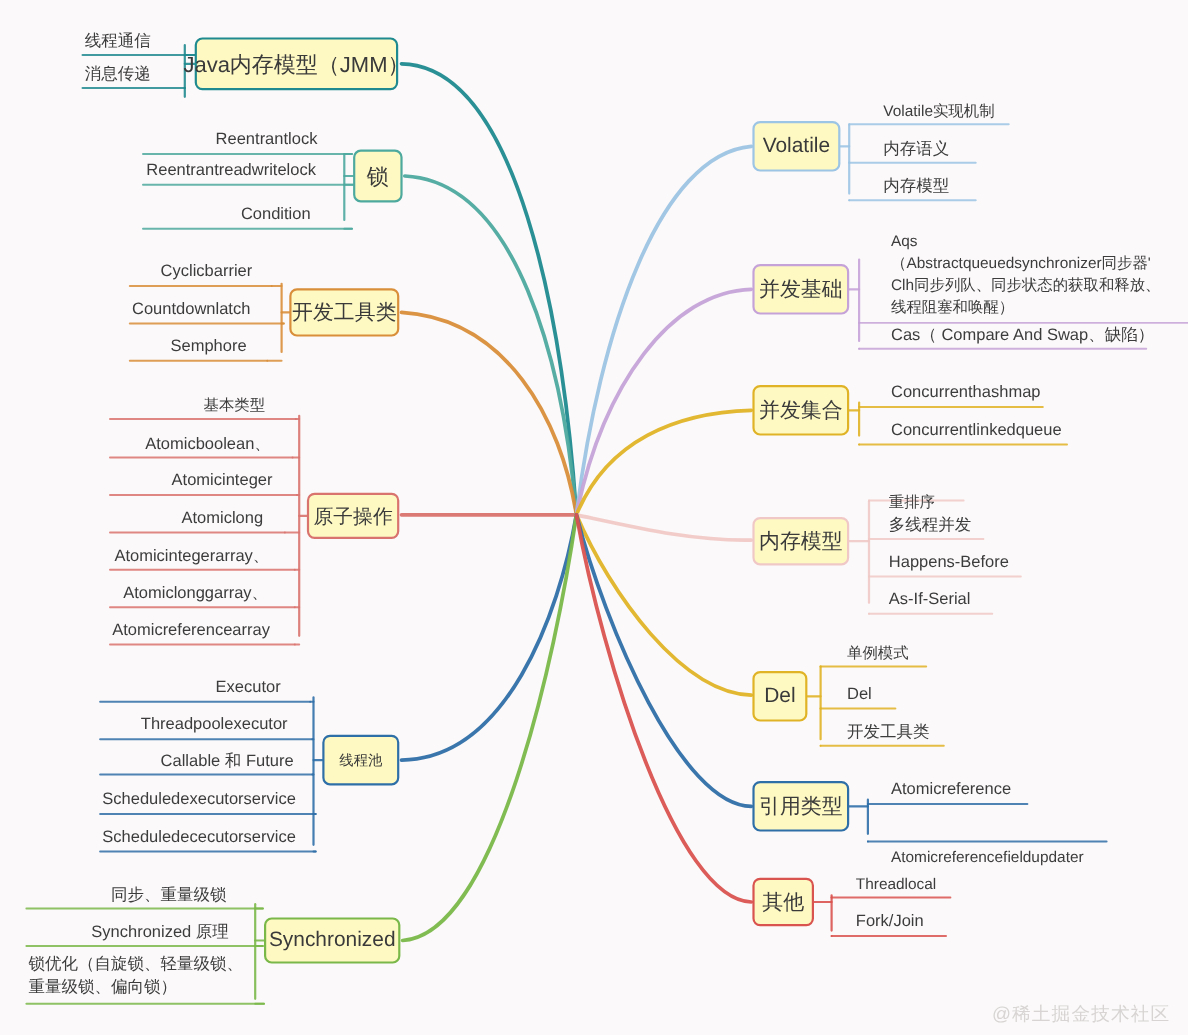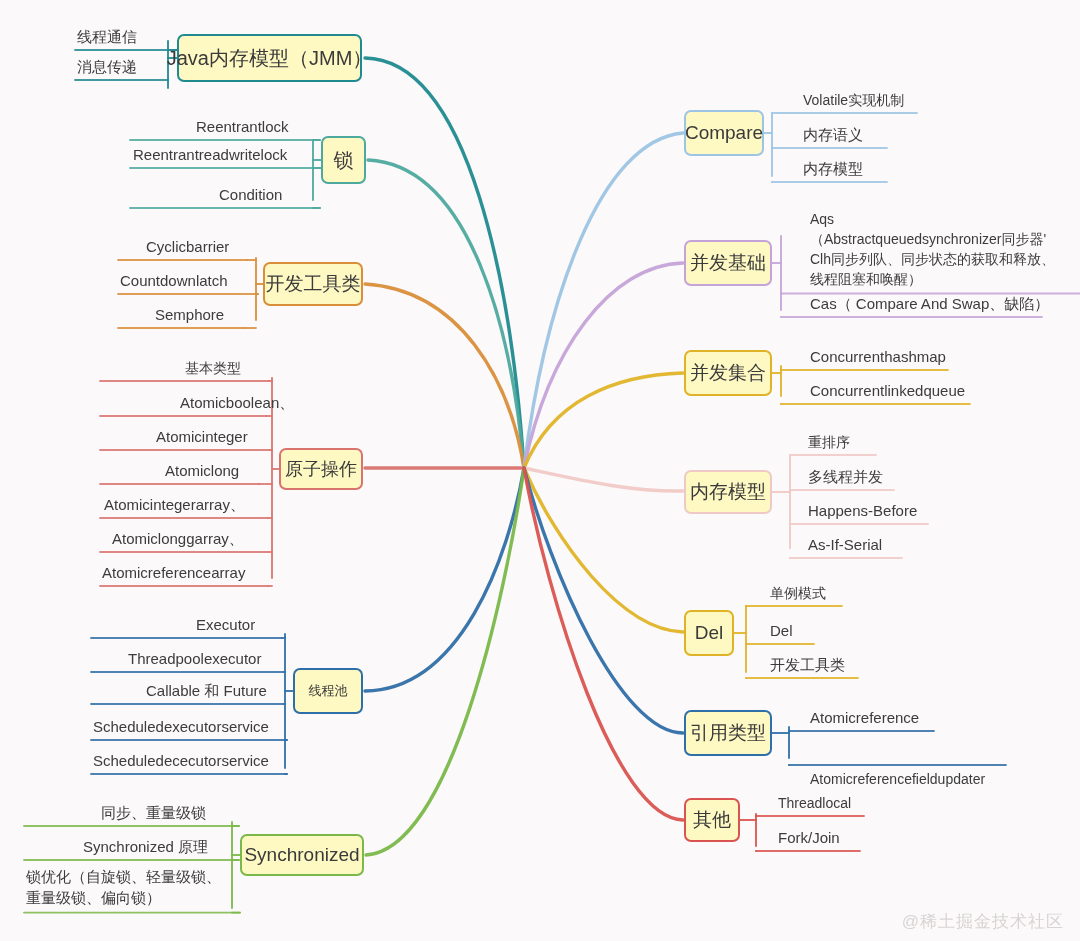--- a/index.html
+++ b/index.html
@@ -164,39 +164,39 @@
   </svg>
 
 
   <div id="node-layer">
       <div class="node" style="left: 177px; top: 34px; width: 185px; height: 48px; font-size: 20px; border-color: rgb(31, 138, 143);">Java内存模型（JMM）</div>
       <div class="node" style="left: 321px; top: 136px; width: 45px; height: 48px; font-size: 20px; border-color: rgb(77, 169, 158);">锁</div>
       <div class="node" style="left: 263px; top: 262px; width: 100px; height: 44px; font-size: 19px; border-color: rgb(217, 142, 58);">开发工具类</div>
       <div class="node" style="left: 279px; top: 448px; width: 84px; height: 42px; font-size: 18px; border-color: rgb(217, 115, 110);">原子操作</div>
       <div class="node" style="left: 293px; top: 668px; width: 70px; height: 46px; font-size: 13px; border-color: rgb(47, 111, 168);">线程池</div>
       <div class="node" style="left: 240px; top: 834px; width: 124px; height: 42px; font-size: 19px; border-color: rgb(122, 184, 74);">Synchronized</div>
-      <div class="node" style="left: 684px; top: 110px; width: 80px; height: 46px; font-size: 19px; border-color: rgb(156, 196, 228);">Compare</div>
+      <div class="node" style="left: 684px; top: 110px; width: 80px; height: 46px; font-size: 19px; border-color: rgb(156, 196, 228);">Volatile</div>
       <div class="node" style="left: 684px; top: 240px; width: 88px; height: 46px; font-size: 19px; border-color: rgb(197, 163, 216);">并发基础</div>
       <div class="node" style="left: 684px; top: 350px; width: 88px; height: 46px; font-size: 19px; border-color: rgb(224, 179, 38);">并发集合</div>
       <div class="node" style="left: 684px; top: 470px; width: 88px; height: 44px; font-size: 19px; border-color: rgb(240, 201, 198);">内存模型</div>
       <div class="node" style="left: 684px; top: 610px; width: 50px; height: 46px; font-size: 19px; border-color: rgb(224, 179, 38);">Del</div>
       <div class="node" style="left: 684px; top: 710px; width: 88px; height: 46px; font-size: 19px; border-color: rgb(47, 111, 168);">引用类型</div>
       <div class="node" style="left: 684px; top: 798px; width: 56px; height: 44px; font-size: 19px; border-color: rgb(217, 83, 79);">其他</div>
     </div>
   <div id="leaf-layer">
       <div class="leaf" style="left: 77px; top: 28px; font-size: 15px;">线程通信</div>
       <div class="leaf" style="left: 77px; top: 58px; font-size: 15px;">消息传递</div>
       <div class="leaf" style="left: 196px; top: 118px; font-size: 15px;">Reentrantlock</div>
       <div class="leaf" style="left: 133px; top: 146px; font-size: 15px;">Reentrantreadwritelock</div>
       <div class="leaf" style="left: 219px; top: 186px; font-size: 15px;">Condition</div>
       <div class="leaf" style="left: 146px; top: 238px; font-size: 15px;">Cyclicbarrier</div>
       <div class="leaf" style="left: 120px; top: 272px; font-size: 15px;">Countdownlatch</div>
       <div class="leaf" style="left: 155px; top: 306px; font-size: 15px;">Semphore</div>
       <div class="leaf" style="left: 185px; top: 360px; font-size: 14px;">基本类型</div>
-      <div class="leaf" style="left: 132px; top: 394px; font-size: 15px; margin-left: 48px;">Atomicboolean、</div>
+      <div class="leaf" style="left: 132px; top: 394px; font-size: 15px;">Atomicboolean、</div>
       <div class="leaf" style="left: 156px; top: 428px; font-size: 15px;">Atomicinteger</div>
       <div class="leaf" style="left: 165px; top: 462px; font-size: 15px;">Atomiclong</div>
       <div class="leaf" style="left: 104px; top: 496px; font-size: 15px;">Atomicintegerarray、</div>
       <div class="leaf" style="left: 112px; top: 530px; font-size: 15px;">Atomiclonggarray、</div>
       <div class="leaf" style="left: 102px; top: 564px; font-size: 15px;">Atomicreferencearray</div>
       <div class="leaf" style="left: 196px; top: 616px; font-size: 15px;">Executor</div>
       <div class="leaf" style="left: 128px; top: 650px; font-size: 15px;">Threadpoolexecutor</div>
       <div class="leaf" style="left: 146px; top: 682px; font-size: 15px;">Callable 和 Future</div>
       <div class="leaf" style="left: 93px; top: 718px; font-size: 15px;">Scheduledexecutorservice</div>
       <div class="leaf" style="left: 93px; top: 752px; font-size: 15px;">Scheduledececutorservice</div>
@@ -207,21 +207,21 @@
       <div class="leaf" style="left: 803px; top: 92px; font-size: 14px;">Volatile实现机制</div>
       <div class="leaf" style="left: 803px; top: 126px; font-size: 15px;">内存语义</div>
       <div class="leaf" style="left: 803px; top: 160px; font-size: 15px;">内存模型</div>
       <div class="leaf multi" style="left: 810px; top: 210px; font-size: 14px;">Aqs
 （Abstractqueuedsynchronizer同步器'
 Clh同步列队、同步状态的获取和释放、
 线程阻塞和唤醒）</div>
       <div class="leaf" style="left: 810px; top: 295px; font-size: 15px;">Cas（ Compare And Swap、缺陷）</div>
       <div class="leaf" style="left: 810px; top: 348px; font-size: 15px;">Concurrenthashmap</div>
       <div class="leaf" style="left: 810px; top: 382px; font-size: 15px;">Concurrentlinkedqueue</div>
-      <div class="leaf" style="left: 808px; top: 434px; font-size: 14px;">重排序</div>
+      <div class="leaf" style="left: 808px; top: 448px; font-size: 14px;">重排序</div>
       <div class="leaf" style="left: 808px; top: 468px; font-size: 15px;">多线程并发</div>
       <div class="leaf" style="left: 808px; top: 502px; font-size: 15px;">Happens-Before</div>
       <div class="leaf" style="left: 808px; top: 536px; font-size: 15px;">As-If-Serial</div>
       <div class="leaf" style="left: 770px; top: 585px; font-size: 14px;">单例模式</div>
       <div class="leaf" style="left: 770px; top: 622px; font-size: 15px;">Del</div>
       <div class="leaf" style="left: 770px; top: 656px; font-size: 15px;">开发工具类</div>
       <div class="leaf" style="left: 810px; top: 709px; font-size: 15px;">Atomicreference</div>
       <div class="leaf" style="left: 810px; top: 771px; font-size: 14px;">Atomicreferencefieldupdater</div>
       <div class="leaf" style="left: 778px; top: 795px; font-size: 14px;">Threadlocal</div>
       <div class="leaf" style="left: 778px; top: 829px; font-size: 15px;">Fork/Join</div>

